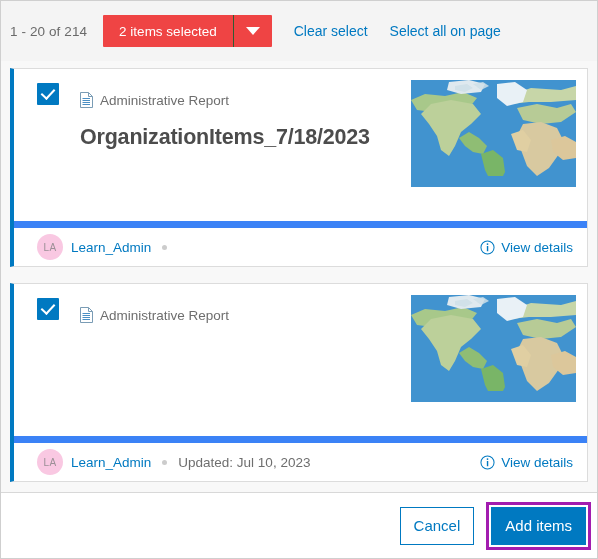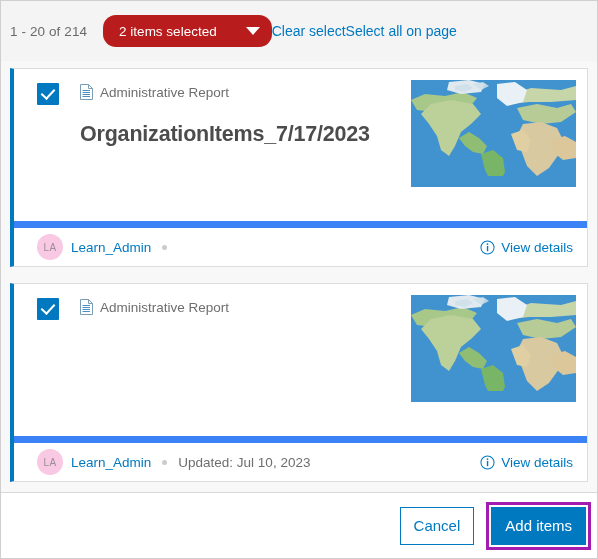--- a/index.html
+++ b/index.html
@@ -40,22 +40,22 @@
     font-size: 13.5px;
     color: #6a6a6a;
     margin-right: 16px;
     white-space: nowrap;
     letter-spacing: 0.1px;
   }
   .select-btn-group {
     display: flex;
     align-items: stretch;
     height: 32px;
-    background: #b91c1c;
-    border-radius: 13px;
+    background: #ef4444;
+    border-radius: 1px;
     overflow: hidden;
   }
   .select-btn-main {
     display: flex;
     align-items: center;
     padding: 0 16px;
     color: #ffffff;
     font-size: 13.5px;
     white-space: nowrap;
     cursor: default;
@@ -75,20 +75,21 @@
   .caret-down {
     width: 0;
     height: 0;
     border-left: 7px solid transparent;
     border-right: 7px solid transparent;
     border-top: 8px solid #ffffff;
   }
   .toolbar-link {
     font-size: 14px;
     color: #0079c1;
+    margin-left: 22px;
     white-space: nowrap;
     cursor: pointer;
     text-decoration: none;
   }
 
   
   .list {
     flex: 1 1 auto;
     padding: 0 9px;
     box-sizing: border-box;
@@ -130,21 +131,21 @@
     width: 6px;
     height: 11px;
     border: solid #ffffff;
     border-width: 0 2.4px 2.4px 0;
     transform: rotate(43deg);
   }
   .type-wrap {
     display: flex;
     align-items: flex-end;
     margin-left: 21px;
-    margin-top: 1px;
+    margin-top: 9px;
   }
   .doc-icon {
     width: 13px;
     height: 16px;
     flex: 0 0 13px;
     margin-right: 7px;
   }
   .type-label {
     font-size: 13.5px;
     color: #6e6e6e;
@@ -311,21 +312,21 @@
                 <line x1="2.5" y1="6.5" x2="10" y2="6.5"></line>
                 <line x1="2.5" y1="8.5" x2="10" y2="8.5"></line>
                 <line x1="2.5" y1="10.5" x2="10" y2="10.5"></line>
                 <line x1="2.5" y1="12.5" x2="10" y2="12.5"></line>
               </g>
             </svg>
             <span class="type-label">Administrative Report</span>
           </div>
         </div>
 
-        <div class="card-title">OrganizationItems_7/17/2023</div>
+        <div class="card-title">OrganizationItems_7/18/2023</div>
 
         <div class="thumb">
           <svg width="165" height="107" viewBox="0 0 165 107" preserveAspectRatio="none">
             <rect x="0" y="0" width="165" height="107" fill="#4193cf"></rect>
             <g fill="#a8c88a">
               <path d="M0 20 L14 14 L34 16 L52 12 L66 18 L58 28 L42 30 L22 32 L6 30 Z"></path>
               <path d="M20 24 L40 20 L62 24 L70 34 L60 44 L50 52 L44 66 L38 76 L30 70 L26 56 L18 44 L10 34 Z" fill="#bcd09a"></path>
               <path d="M48 58 L58 52 L68 58 L76 66 L72 74 L62 72 L54 66 Z" fill="#8fbd74"></path>
               <path d="M70 74 L82 70 L92 78 L94 92 L88 104 L80 102 L74 90 Z" fill="#79b567"></path>
               <path d="M106 28 L126 24 L146 28 L160 24 L165 32 L150 42 L130 44 L112 40 Z" fill="#b7cb96"></path>

